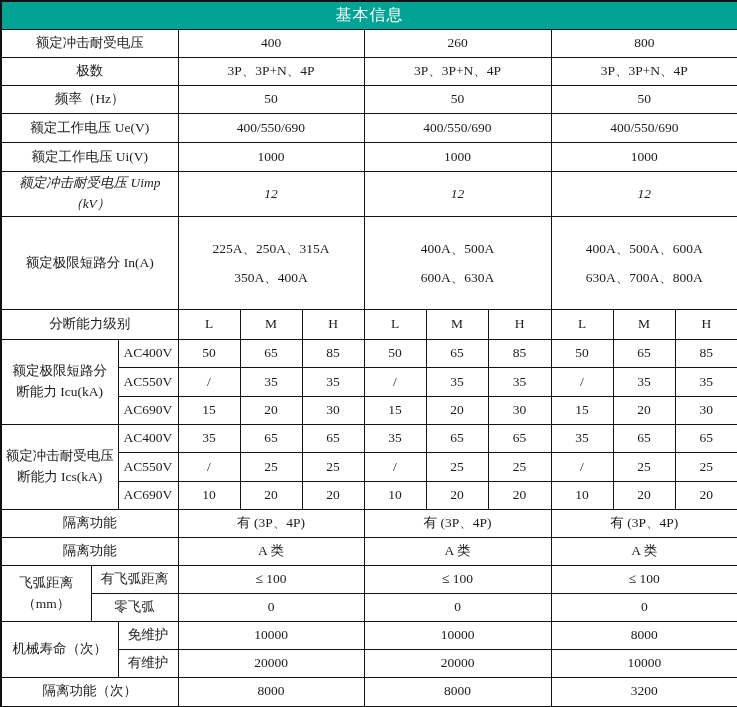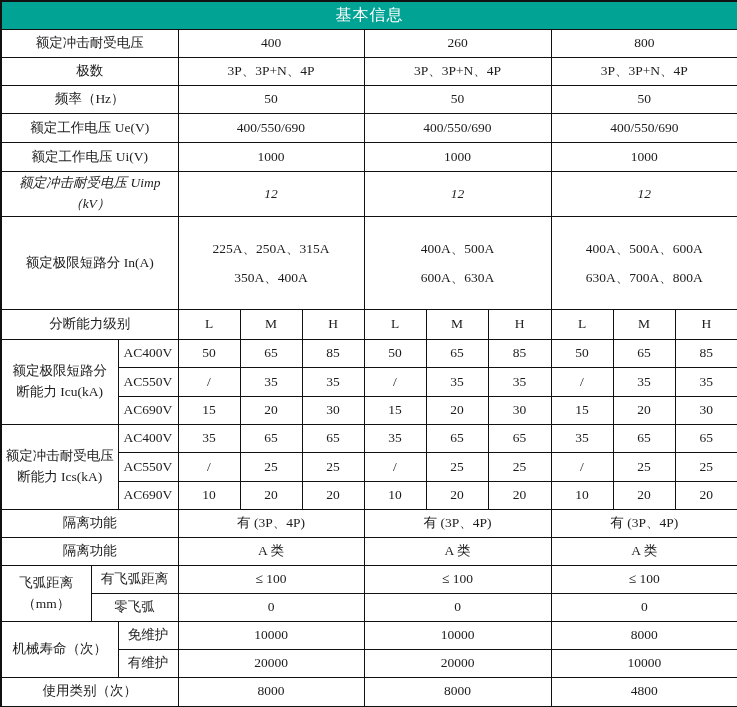--- a/index.html
+++ b/index.html
@@ -249,21 +249,21 @@
     <td colspan="3">8000</td>
   </tr>
   <tr class="h28">
     <td>有维护</td>
     <td colspan="3">20000</td>
     <td colspan="3">20000</td>
     <td colspan="3">10000</td>
   </tr>
 
   <tr class="h29">
-    <td colspan="3">使用类别（次）</td>
+    <td colspan="3">隔离功能（次）</td>
     <td colspan="3">8000</td>
     <td colspan="3">8000</td>
-    <td colspan="3">4800</td>
+    <td colspan="3">3200</td>
   </tr>
 
 </tbody>
     </table>
 </div>
 
 </body></html>

